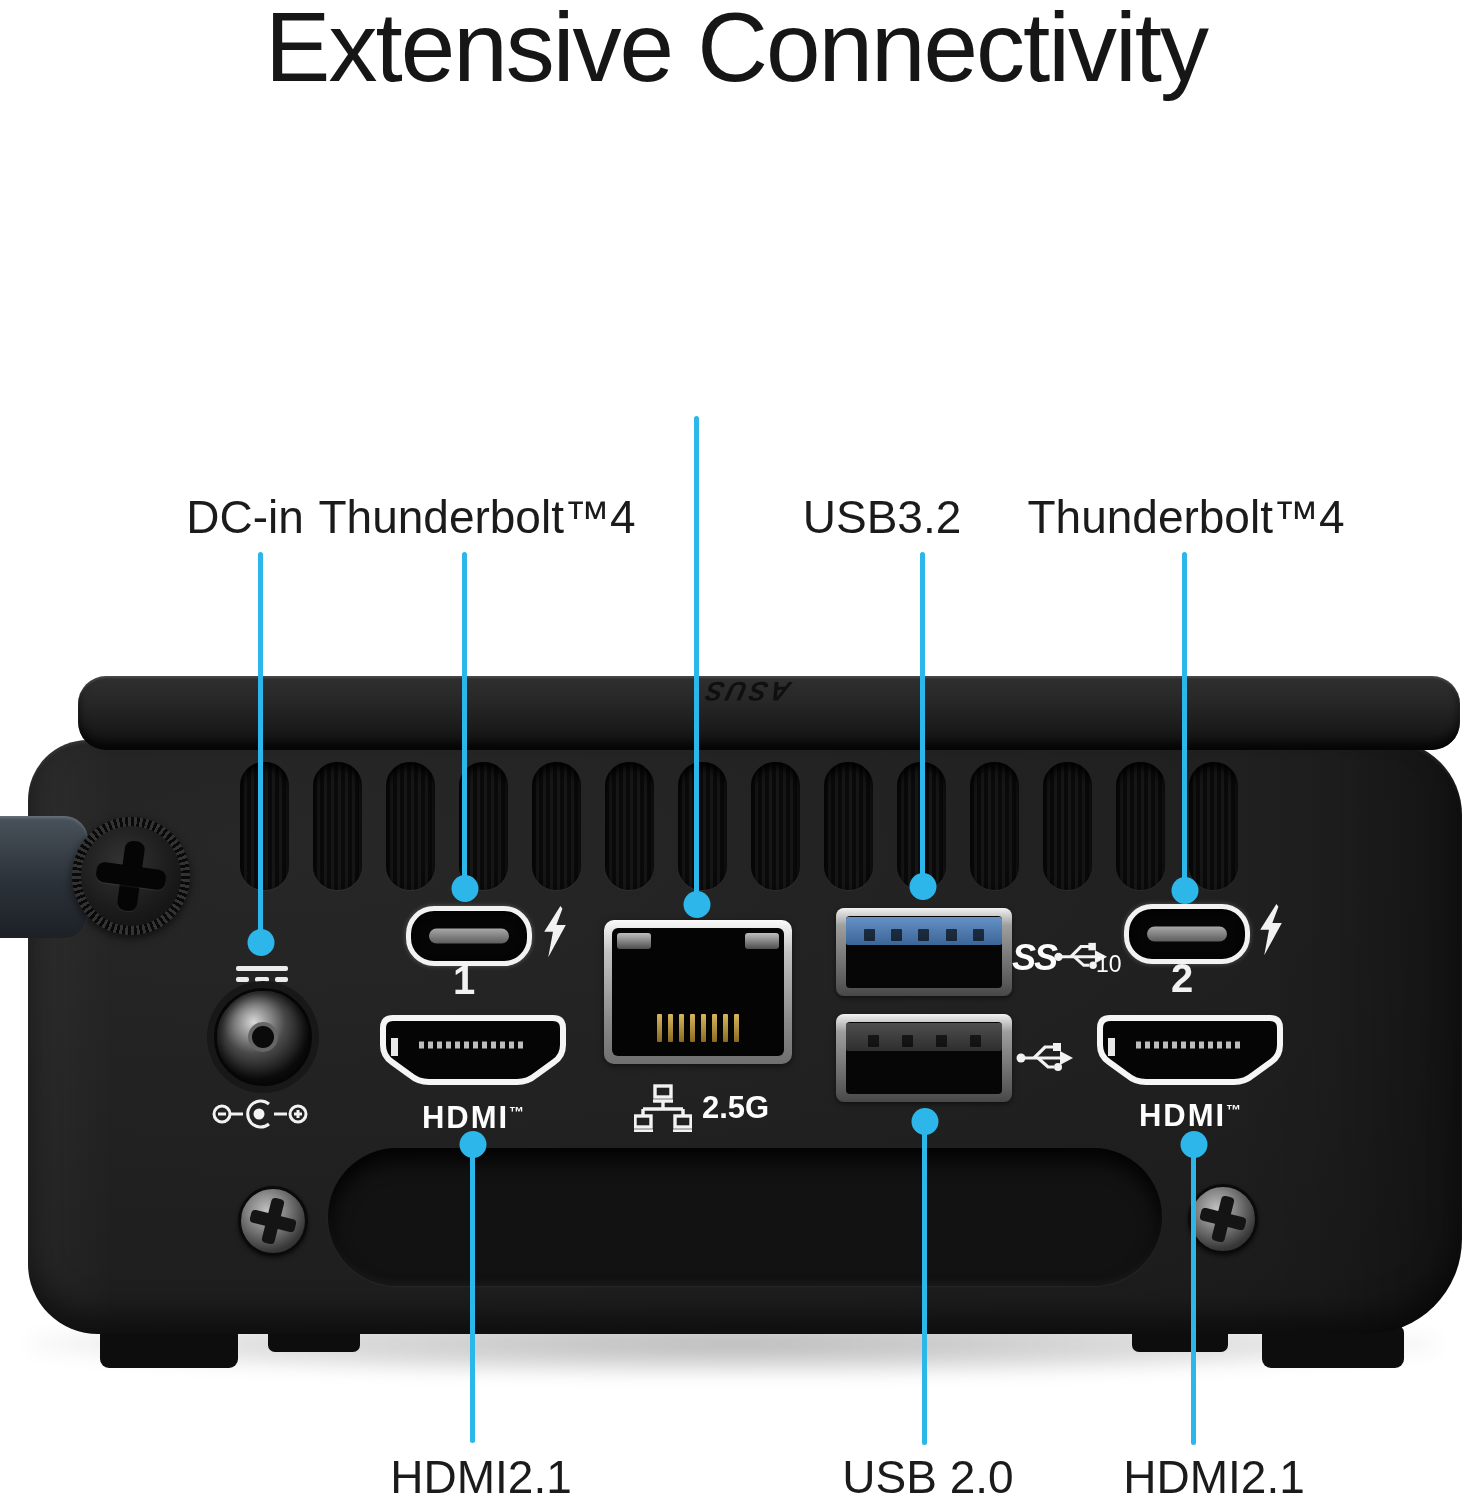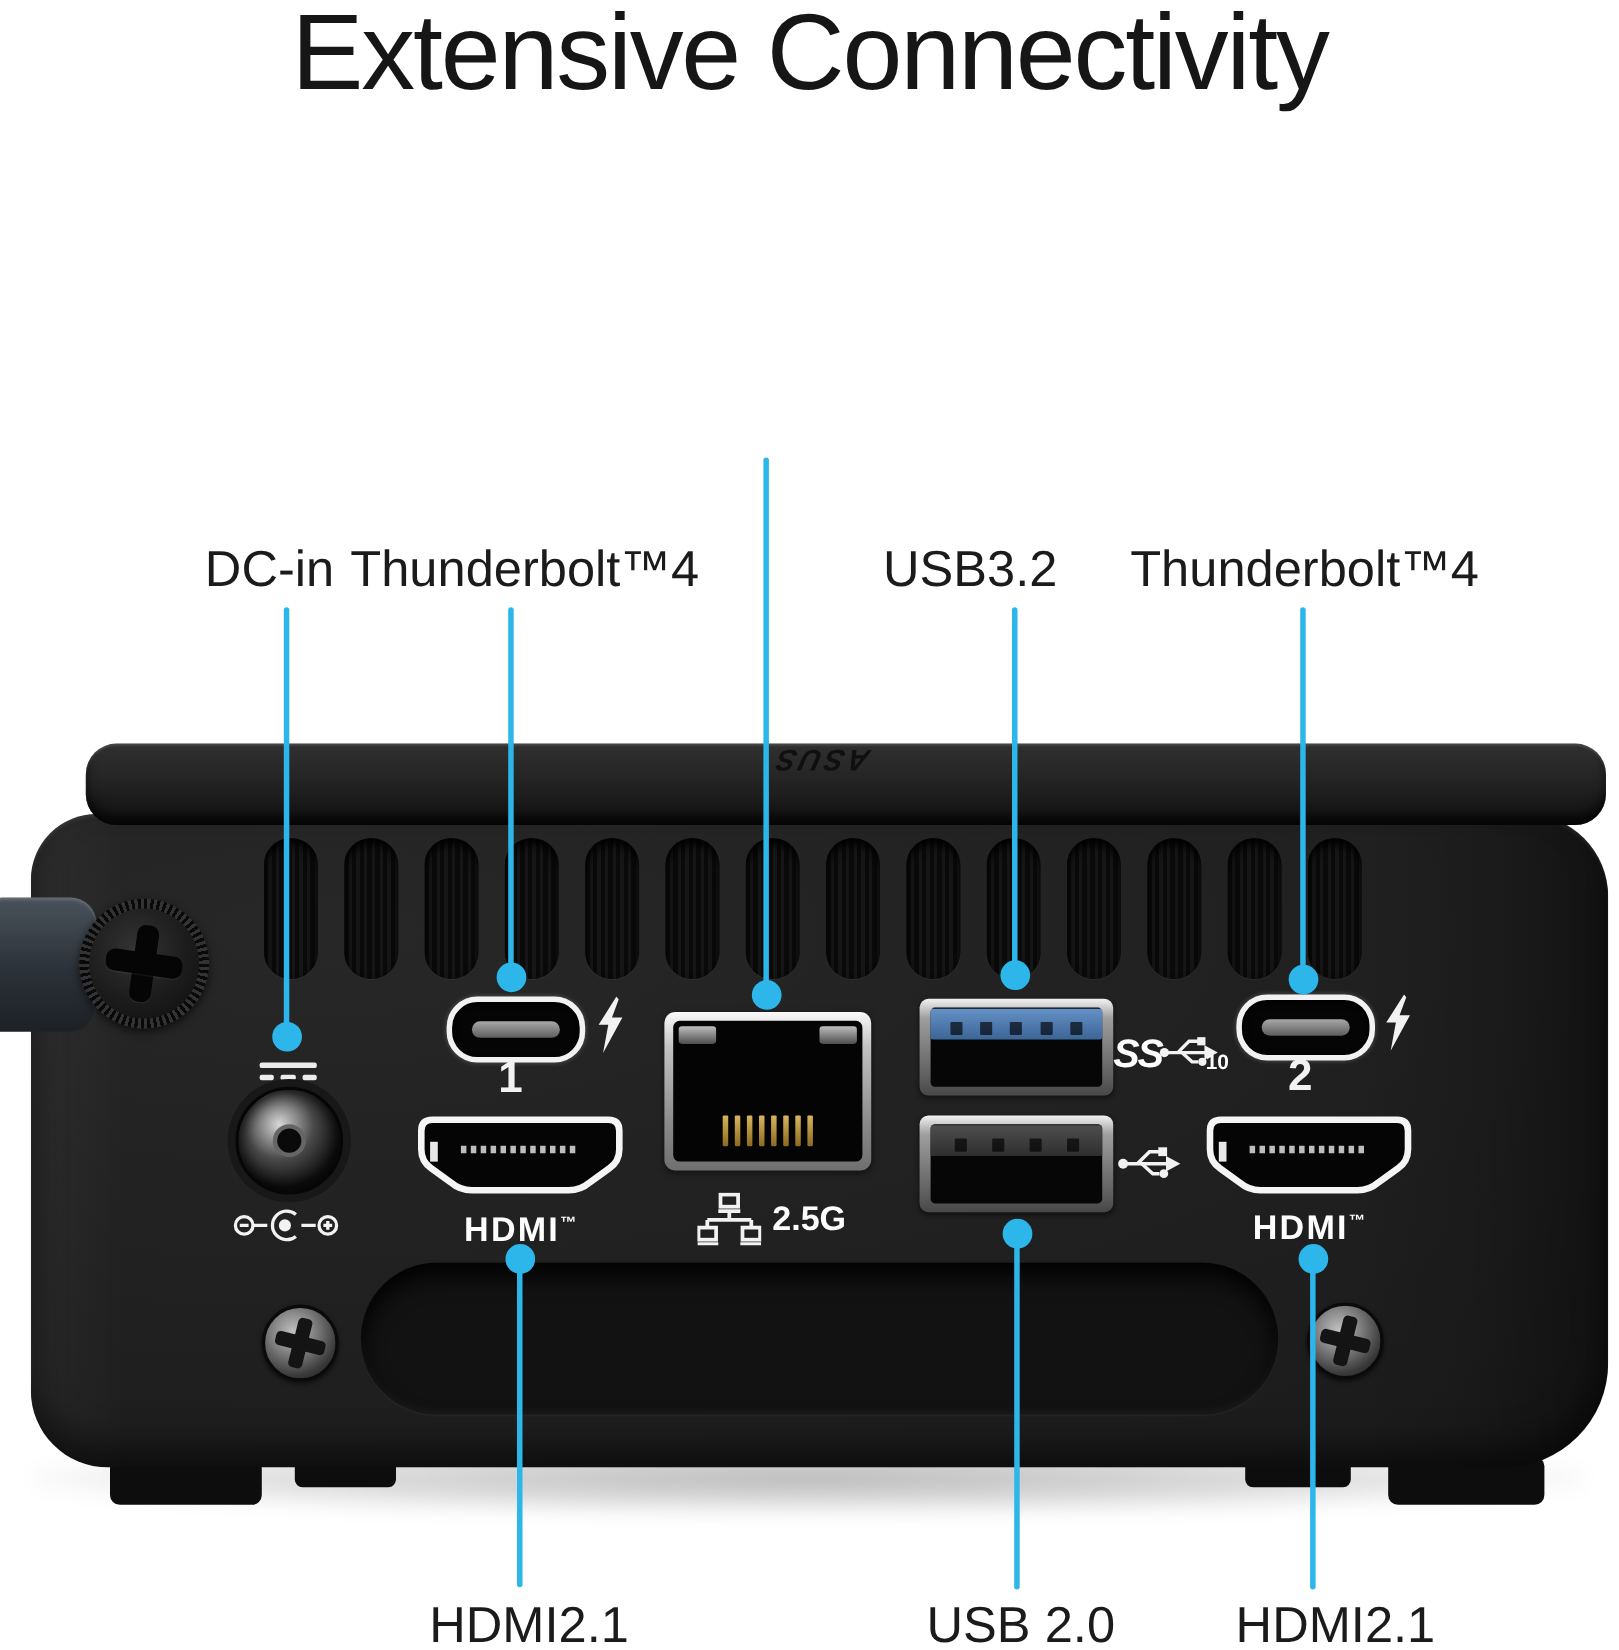--- a/index.html
+++ b/index.html
@@ -172,21 +172,21 @@
   .usba .cavity{position:absolute;inset:8px 10px;background:#060606;border-radius:4px;}
   .usba .tongue{position:absolute;left:10px;right:10px;top:9px;height:28px;border-radius:2px;display:flex;justify-content:space-around;align-items:flex-end;padding:0 10px;}
   .usba.v3 .tongue{background:linear-gradient(180deg,#6591c6 0%,#3c6597 100%);}
   .usba.v2 .tongue{background:linear-gradient(180deg,#4e4e4e 0%,#2e2e2e 100%);}
   .usba .tongue i{width:11px;height:12px;margin-bottom:4px;background:rgba(0,0,0,0.65);border-radius:1px;}
   #usb32-port{left:836px;top:908px;}
   #usb20-port{left:836px;top:1014px;}
   .ss10{position:absolute;left:1012px;top:926px;display:flex;align-items:flex-end;color:#fdfdfd;}
   .ss10 .ss{font-size:36px;font-weight:bold;font-style:italic;letter-spacing:-2px;line-height:1;margin-top:12px;}
   .ss10 svg{width:56px;height:42px;margin-left:-4px;margin-top:8px;}
-  .ss10 .ten{font-size:19px;font-weight:bold;line-height:1;margin-left:-12px;}
+  .ss10 .ten{font-size:23px;font-weight:normal;line-height:1;margin-left:-12px;}
   .trident20{position:absolute;left:1014px;top:1034px;width:60px;height:44px;}
   
   .screw{
     position:absolute;width:64px;height:64px;border-radius:50%;
     background:radial-gradient(circle at 40% 34%,#c0c0c0 0%,#8a8a8a 30%,#3a3a3a 70%,#151515 100%);
     border:3px solid #0a0a0a;box-shadow:0 2px 4px rgba(0,0,0,0.6);
   }
   .screw::before,.screw::after{content:"";position:absolute;left:50%;top:50%;background:#141414;border-radius:4px;}
   .screw::before{width:13px;height:46px;transform:translate(-50%,-50%) rotate(14deg);}
   .screw::after{width:46px;height:13px;transform:translate(-50%,-50%) rotate(14deg);}

